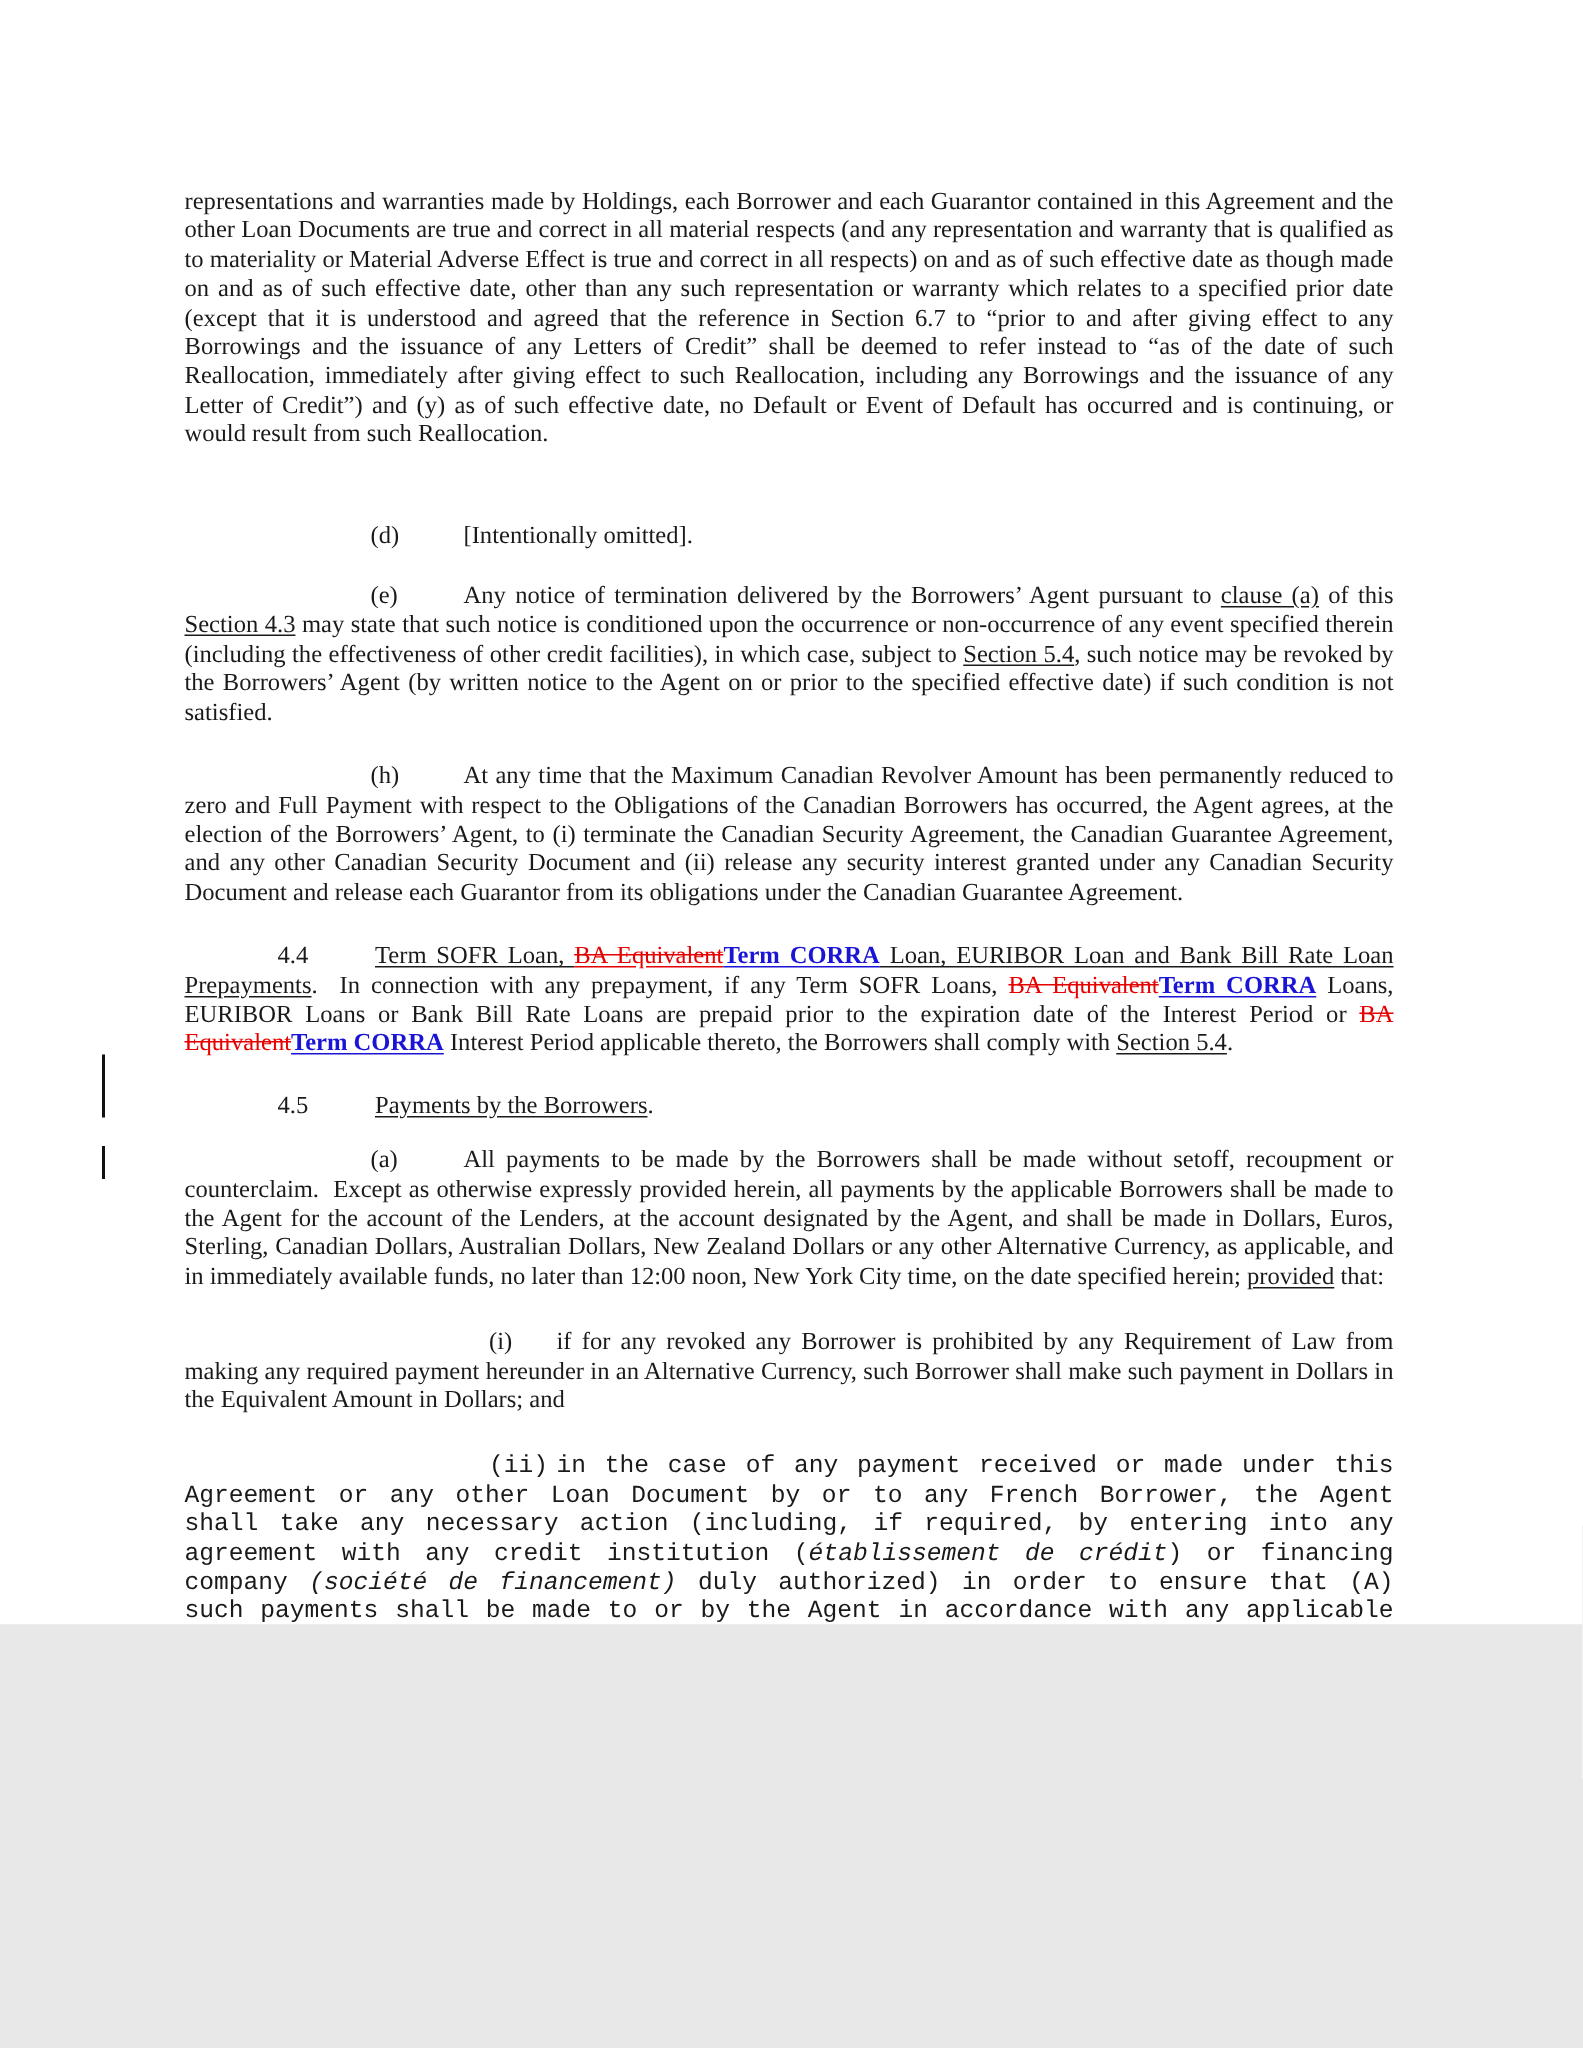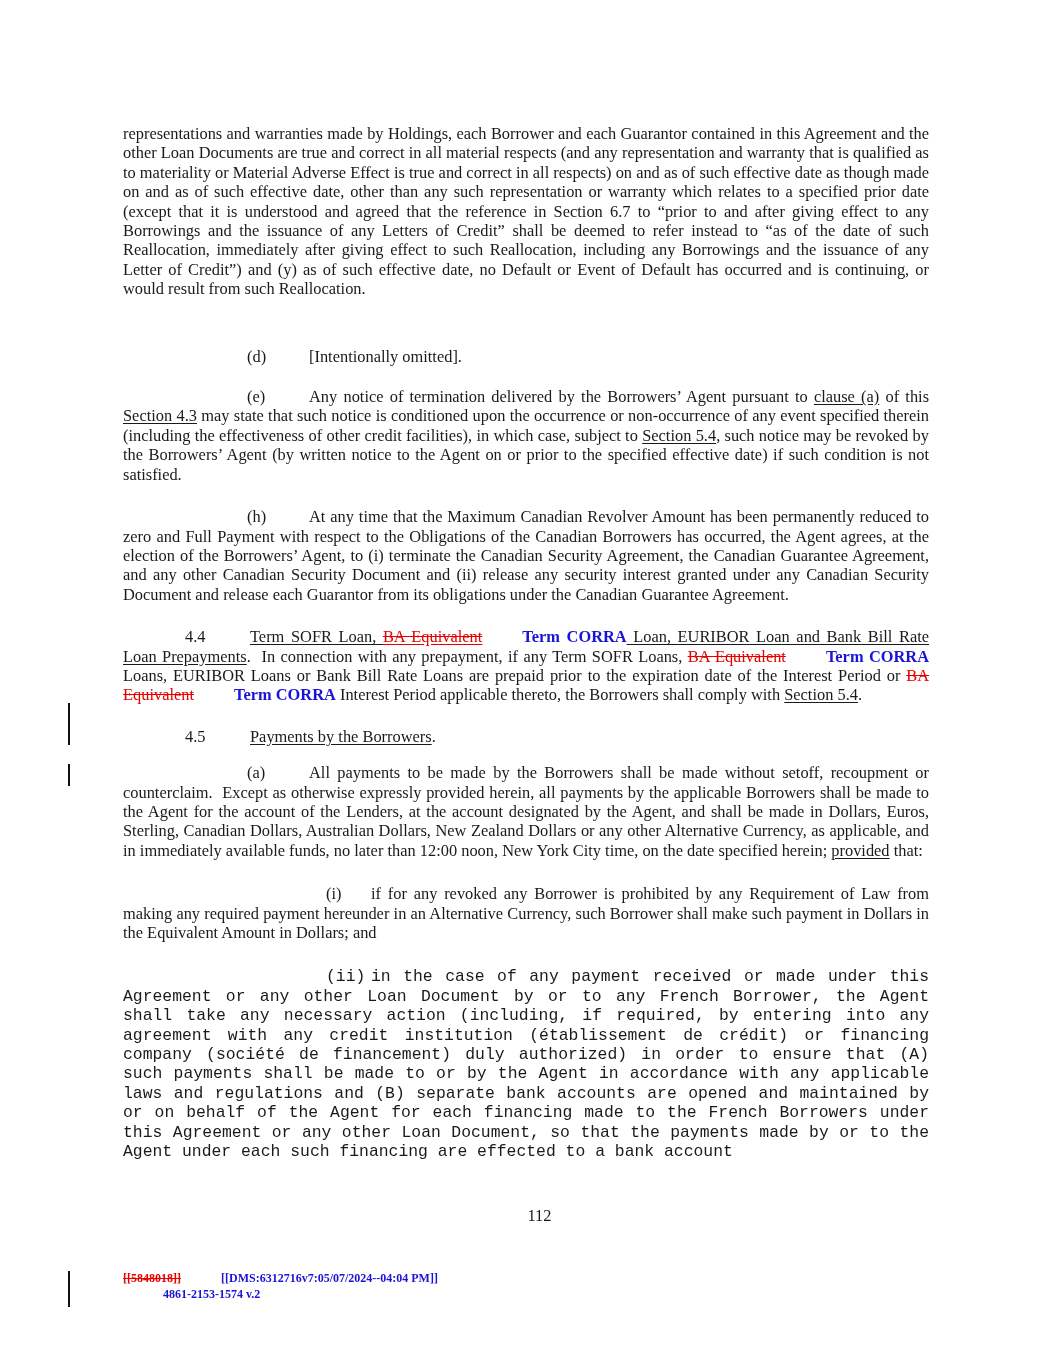--- a/index.html
+++ b/index.html
@@ -1,18 +1,18 @@
 <!DOCTYPE html>
 <html><head>
 <meta charset="utf-8">
 <style>
   html,body{margin:0;padding:0;background:#e8e8e8;}
   .page{
     position:relative;
-    width:1055px;height:1365px;
+    width:1055px;height:1083px;
     margin:0 auto;
     background:#ffffff;
     font-family:"Liberation Serif", serif;
     color:#1a1a1a;
     overflow:hidden;
     --red:#e60000;
     --blue:#1a14d6;
   }
   .content{
     position:absolute;
@@ -43,22 +43,22 @@
   .indent-letter .tab1{width:124px;}
   .indent-letter .labelbox{width:62px;}
   .indent-roman .tab1{width:203px;}
   .indent-roman .labelbox{width:45px;}
   .indent-section .tab1{width:62px;}
   .indent-section .labelbox{width:65px;}
 
   .run-u{text-decoration:underline;text-underline-offset:2px;}
   .run-del{color:var(--red);text-decoration:line-through;}
   .run-del.run-u{color:var(--red);text-decoration:line-through underline;}
-  .run-ins{color:var(--blue);font-weight:bold;text-underline-offset:2px;margin-left:40px;}
-  .run-i{}
+  .run-ins{color:var(--blue);font-weight:bold;text-decoration:underline;text-underline-offset:2px;}
+  .run-i{font-style:italic;}
 
   .page-number{
     position:absolute;
     left:12px;top:1206px;width:1055px;
     text-align:center;
     font-size:16.4px;line-height:19.4px;
   }
   .footer{
     position:absolute;
     left:123px;top:1271px;

